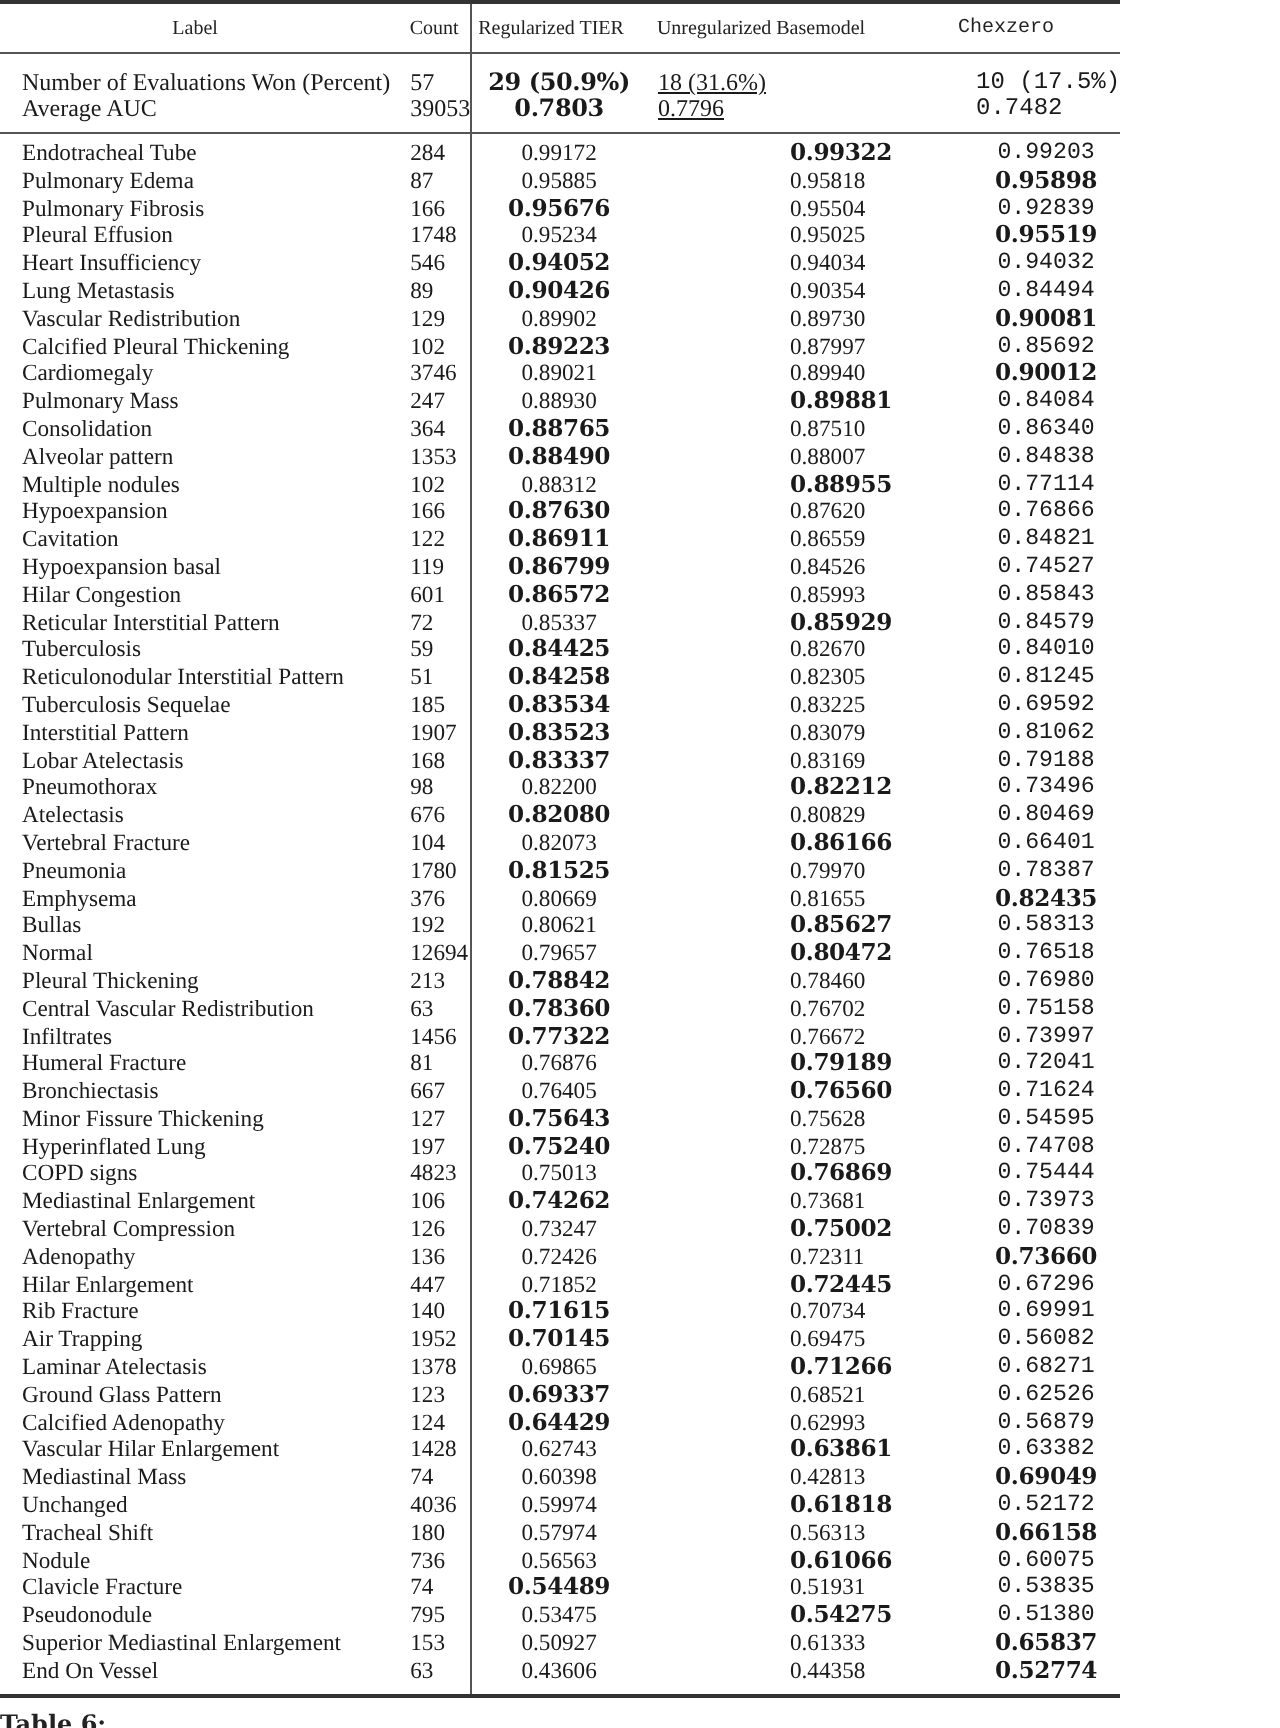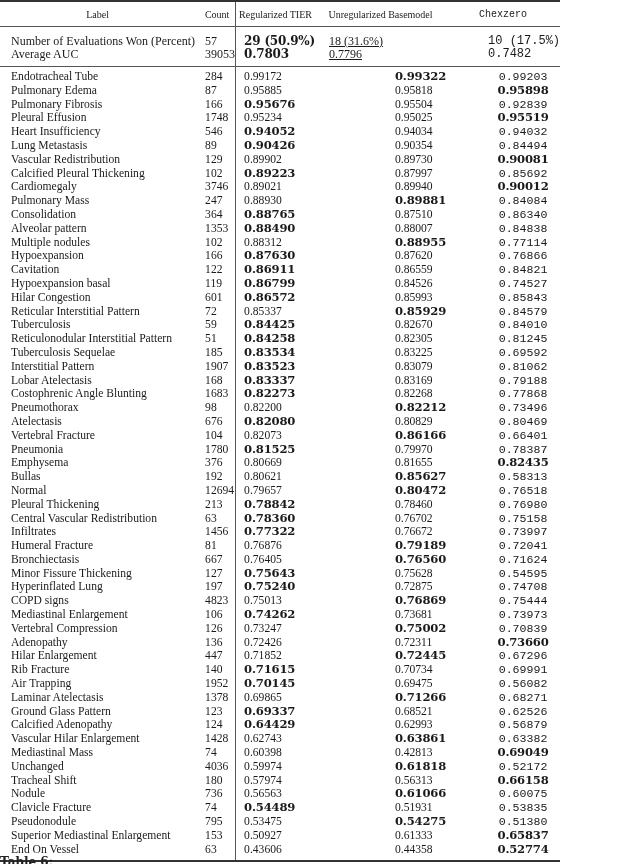--- a/index.html
+++ b/index.html
@@ -9,21 +9,21 @@
           font-family: "Liberation Serif", "DejaVu Serif", serif; }
   td, th { padding: 0; white-space: nowrap; font-weight: normal; }
   .toprule td, .toprule th { border-top: 2px solid #333; }
   .midrule td { border-top: 1.4px solid #555; }
   .botrule td { border-bottom: 2px solid #333; }
   thead th { font-size: 10px; height: 24px; color: #222; }
   .c-label { width: 212px; padding-left: 11px; text-align: left; }
   thead .c-label { text-align: center; padding-left: 0; }
   .c-count { width: 46px; text-align: left; padding-left: 10px; border-right: 1px solid #555; }
   thead .c-count { text-align: center; padding-left: 4px; }
-  .c-tier { width: 120px; padding-left: 8px; text-align: left; }
+  .c-tier { width: 120px; padding-left: 8px; text-align: center; }
   .c-base { width: 128px; padding-left: 2px; text-align: left; }
   .c-chex { text-align: left; padding-left: 10px; font-family: Liberation Mono, monospace; }
   thead .c-tier, thead .c-base, thead .c-chex { text-align: center; padding-left: 0; }
   .summary td { font-size: 12px; height: 13px; line-height: 13px; }
   .summary tr:first-child td { padding-top: 8px; }
   .summary tr:last-child td { padding-bottom: 5px; }
   .rows td { font-size: 11.6px; height: 13.8px; line-height: 13.8px; }
   .rows tr:first-child td { padding-top: 3px; }
   .rows tr:last-child td { padding-bottom: 4px; }
   .rows .c-tier { padding-left: 8px; }
@@ -219,27 +219,20 @@
         <td class="c-chex">0.81062</td>
       </tr>
       <tr>
         <td class="c-label">Lobar Atelectasis</td>
         <td class="c-count">168</td>
         <td class="c-tier best">0.83337</td>
         <td class="c-base">0.83169</td>
         <td class="c-chex">0.79188</td>
       </tr>
       <tr>
-        <td class="c-label">Costophrenic Angle Blunting</td>
-        <td class="c-count">1683</td>
-        <td class="c-tier best">0.82273</td>
-        <td class="c-base">0.82268</td>
-        <td class="c-chex">0.77868</td>
-      </tr>
-      <tr>
         <td class="c-label">Pneumothorax</td>
         <td class="c-count">98</td>
         <td class="c-tier">0.82200</td>
         <td class="c-base best">0.82212</td>
         <td class="c-chex">0.73496</td>
       </tr>
       <tr>
         <td class="c-label">Atelectasis</td>
         <td class="c-count">676</td>
         <td class="c-tier best">0.82080</td>

